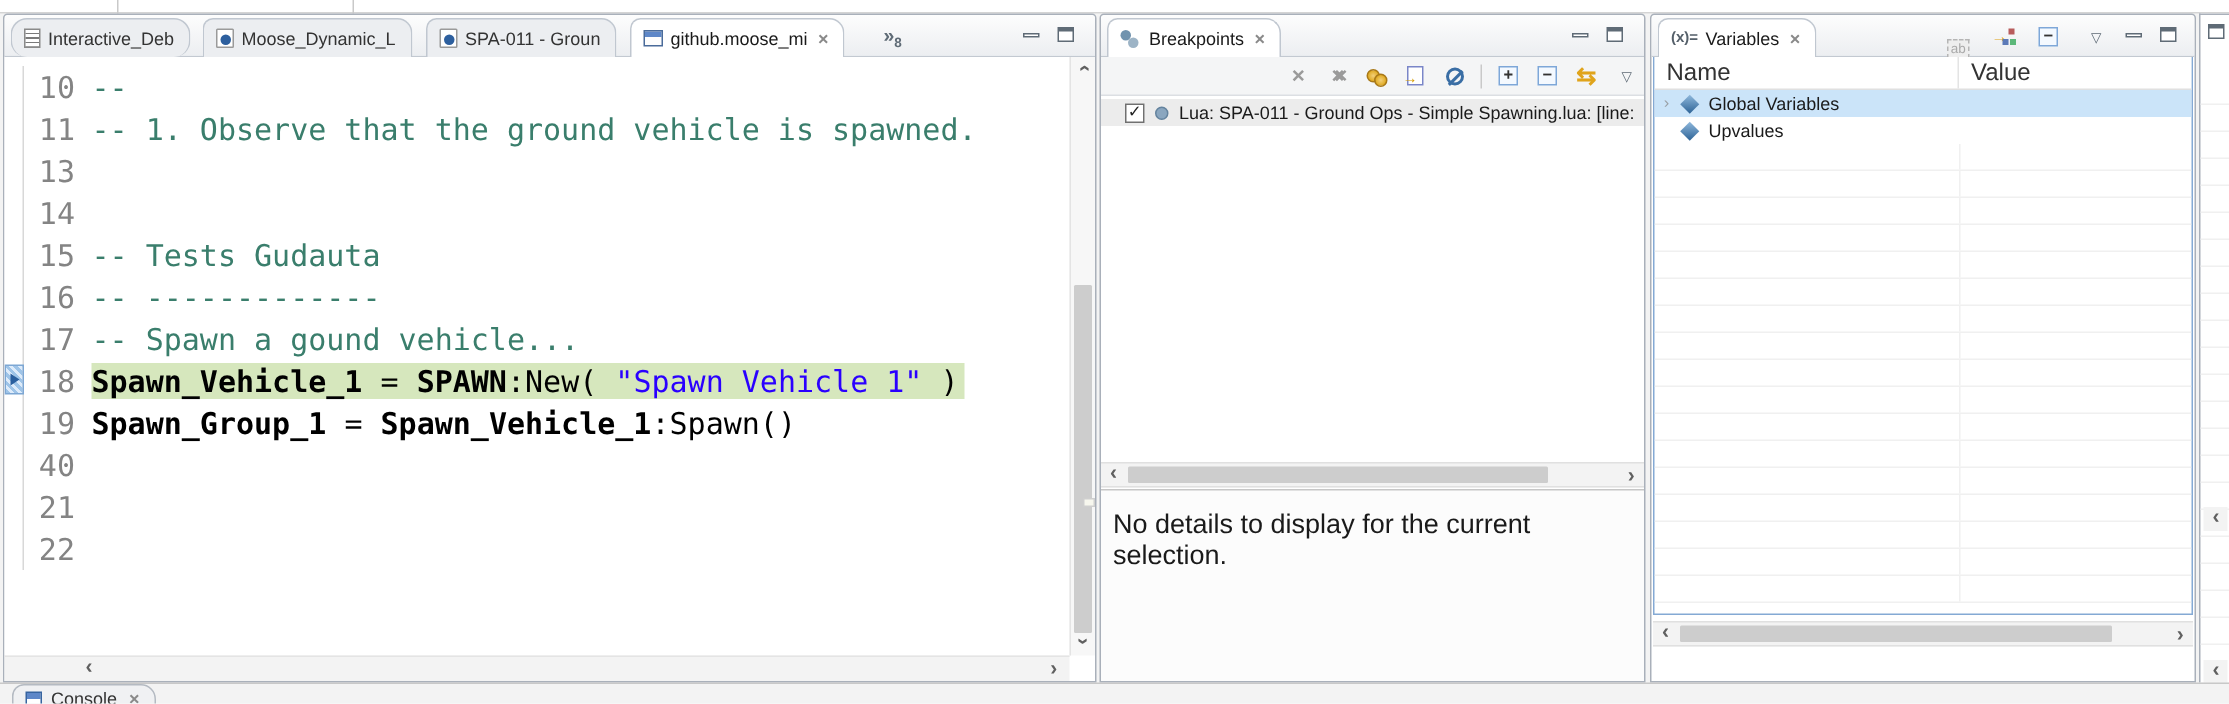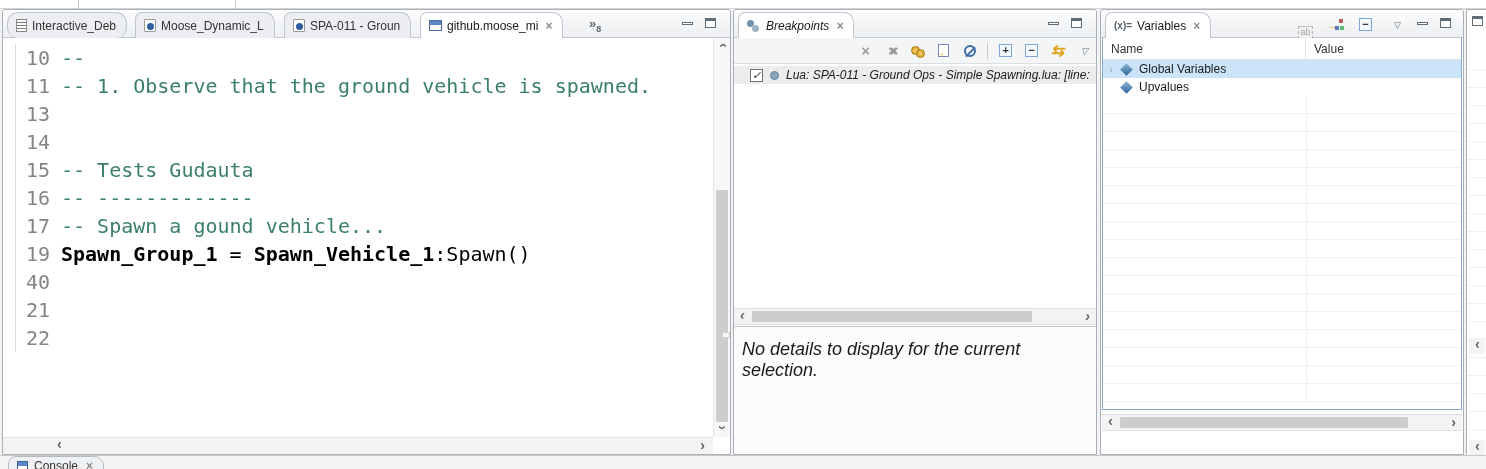--- a/index.html
+++ b/index.html
@@ -46,21 +46,21 @@
 
   
   .vscroll { position:absolute; top:28px; right:0; bottom:17px; width:17px; background:#f7f7f7; border-left:1px solid #e4e4e4; }
   .hscroll { position:absolute; height:17px; background:#f3f3f3; }
   .sb-arrow { position:absolute; color:#606060; font-weight:bold; font-size:13px; line-height:15px; text-align:center; width:17px; height:17px; cursor:pointer; }
   .chev { display:inline-block; font-size:14px; }
   .sb-thumb { position:absolute; background:#cdcdcd; border-radius:1px; }
   .ed-hscroll { left:0; right:17px; bottom:0; border-top:1px solid #e4e4e4; }
 
   
-  .bp { left:733px; top:9px; width:364px; height:446px;font-style:italic; }
+  .bp { left:733px; top:9px; width:364px; height:446px; }
   .bp-toolbar { position:relative; height:26px; background:#f4f5f6; border-bottom:1px solid #dcdfe3; display:flex; justify-content:flex-end; align-items:center; gap:9px; padding-right:30px; }
   .ticon { width:17px; height:17px; display:flex; align-items:center; justify-content:center; cursor:pointer; position:relative; }
   .x-gray { color:#9a9a9a; font-weight:bold; font-size:15px; }
   .x2 { letter-spacing:-7px; margin-left:-4px; }
   .gear { width:9px; height:9px; border-radius:50%; background:radial-gradient(#f3cf7a,#d79b00); border:1px solid #a87818; }
   .gear.g2 { margin-left:-4px; margin-top:6px; }
   .docicon { width:11px; height:13px; border:1px solid #7a86c8; background:#fff; position:relative; }
   .docicon .arr { position:absolute; left:-4px; top:2px; color:#d79b00; font-weight:bold; font-size:10px; }
   .skip { width:12px; height:12px; border:2px solid #3a6ea5; border-radius:50%; position:relative; }
   .skip:after { content:""; position:absolute; left:-2px; top:4px; width:13px; height:2px; background:#3a6ea5; transform:rotate(-45deg); }
@@ -81,21 +81,21 @@
   .vars { left:1100px; top:9px; width:364px; height:446px; }
   .vars-tabicon { font-size:10px; font-weight:bold; color:#55606a; }
   .vars-toolbar { position:absolute; top:6px; display:flex; gap:13px; align-items:center; }
   .typeicon { width:15px; height:13px; border:1px dashed #b5b5b5; background:#eee; color:#aaa; font-size:9px; line-height:11px; text-align:center;margin-top:16px; }
   .logicicon { position:relative; width:16px; height:14px; }
   .logicicon .arr { position:absolute; left:0; top:1px; color:#e0a41c; font-weight:bold; font-size:11px; }
   .logicicon .sq1 { position:absolute; right:1px; top:1px; width:4px; height:4px; background:#b85c5c; }
   .logicicon .sq2 { position:absolute; right:5px; bottom:2px; width:4px; height:4px; background:#5c7ab8; }
   .logicicon .sq3 { position:absolute; right:0px; bottom:2px; width:4px; height:4px; background:#5cb87a; }
   .vtable { position:absolute; left:1px; right:1px; top:28px; height:372px; border:1px solid #84a9d4; border-top:none; background:#fff; overflow:hidden; }
-  .vhead { display:flex; height:22px; border-bottom:1px solid #e0e0e0; font-size:12px; color:#333; align-items:center; background:#fff; }
+  .vhead { display:flex; height:22px; border-bottom:1px solid #e0e0e0; font-size:16px; color:#333; align-items:center; background:#fff; }
   .vcol-name { width:203px; padding-left:8px; border-right:1px solid #e4e4e4; align-self:stretch; display:flex; align-items:center; }
   .vcol-value { padding-left:8px; }
   .vrow { position:relative; display:flex; align-items:center; height:18px; font-size:12px; color:#1a1a1a; }
   .vrow.sel { background:#cbe4f9; }
   .vrow .twisty { width:16px; text-align:center; color:#9aa0a6; font-size:11px; flex:none; cursor:pointer; }
   .diamond { width:9px; height:9px; background:linear-gradient(135deg,#8fb8dc,#2d6396); transform:rotate(45deg); margin:0 8px 0 3px; flex:none; }
   .gridrow { height:18px; border-bottom:1px solid #f0f0f0; position:relative; }
   .colline { position:absolute; left:203px; top:0; bottom:0; width:1px; background:#f0f0f0; }
   .vars-hscroll { left:1px; right:1px; top:404px; border-top:1px solid #e0e0e0; border-bottom:1px solid #e0e0e0; }
 
@@ -190,20 +190,27 @@
           </div>
           <div class="cl">
             <span class="ann"></span>
             <span class="ln">16</span>
             <span class="ct"><span class="inner"><span class="seg-comment">-- -------------</span></span></span>
           </div>
           <div class="cl">
             <span class="ann"></span>
             <span class="ln">17</span>
             <span class="ct"><span class="inner"><span class="seg-comment">-- Spawn a gound vehicle...</span></span></span>
+          </div>
+          <div class="cl hl">
+            <span class="ann">
+              <span class="marker"></span>
+            </span>
+            <span class="ln">18</span>
+            <span class="ct"><span class="inner"><span class="seg-bold">Spawn_Vehicle_1</span><span class="seg-plain"> = </span><span class="seg-bold">SPAWN</span><span class="seg-plain">:New( </span><span class="seg-string">"Spawn Vehicle 1"</span><span class="seg-plain"> )</span></span></span>
           </div>
           <div class="cl">
             <span class="ann"></span>
             <span class="ln">19</span>
             <span class="ct"><span class="inner"><span class="seg-bold">Spawn_Group_1</span><span class="seg-plain"> = </span><span class="seg-bold">Spawn_Vehicle_1</span><span class="seg-plain">:Spawn()</span></span></span>
           </div>
           <div class="cl">
             <span class="ann"></span>
             <span class="ln">40</span>
             <span class="ct"><span class="inner"></span></span>

